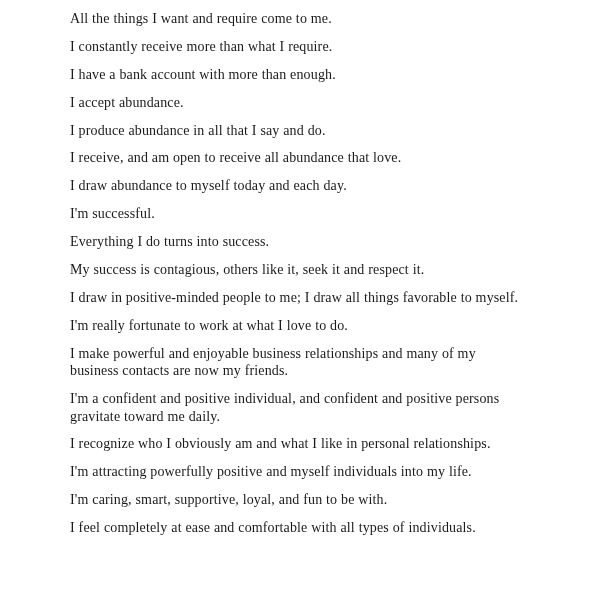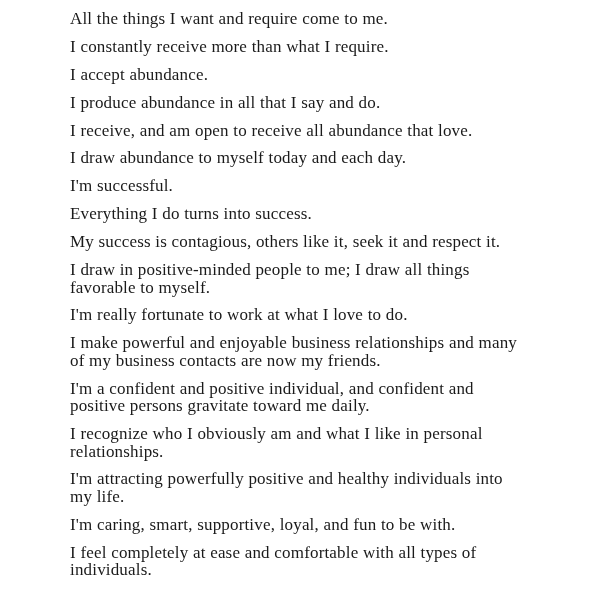--- a/index.html
+++ b/index.html
@@ -25,50 +25,51 @@
     background: #ffffff;
   }
 
   #affirmation-list {
     margin: 0;
     padding: 0;
     list-style: none;
   }
 
   .affirmation-line {
-    font-size: 17px;
+    font-size: 14px;
     line-height: 17.5px;
     margin: 0 0 10.4px 0;
     text-align: left;
     letter-spacing: 0.01em;
     word-spacing: 0.01em;
     color: #1a1a1a;
     -webkit-font-smoothing: antialiased;
   }
 
   .affirmation-line:first-child {
     margin-top: 6px;
   }
 </style>
 </head>
 <body>
 
 <div id="document-page">
   <div id="affirmation-list">
       <p class="affirmation-line">All the things I want and require come to me.</p>
       <p class="affirmation-line">I constantly receive more than what I require.</p>
+      <p class="affirmation-line">I have a bank account with more than enough.</p>
       <p class="affirmation-line">I accept abundance.</p>
       <p class="affirmation-line">I produce abundance in all that I say and do.</p>
       <p class="affirmation-line">I receive, and am open to receive all abundance that love.</p>
       <p class="affirmation-line">I draw abundance to myself today and each day.</p>
       <p class="affirmation-line">I'm successful.</p>
       <p class="affirmation-line">Everything I do turns into success.</p>
       <p class="affirmation-line">My success is contagious, others like it, seek it and respect it.</p>
       <p class="affirmation-line">I draw in positive-minded people to me; I draw all things favorable to myself.</p>
       <p class="affirmation-line">I'm really fortunate to work at what I love to do.</p>
       <p class="affirmation-line">I make powerful and enjoyable business relationships and many of my business contacts are now my friends.</p>
       <p class="affirmation-line">I'm a confident and positive individual, and confident and positive persons gravitate toward me daily.</p>
       <p class="affirmation-line">I recognize who I obviously am and what I like in personal relationships.</p>
-      <p class="affirmation-line">I'm attracting powerfully positive and healthy individuals into my life.</p>
+      <p class="affirmation-line">I'm attracting powerfully positive and myself individuals into my life.</p>
       <p class="affirmation-line">I'm caring, smart, supportive, loyal, and fun to be with.</p>
       <p class="affirmation-line">I feel completely at ease and comfortable with all types of individuals.</p>
     </div>
 </div>
 
 </body></html>

